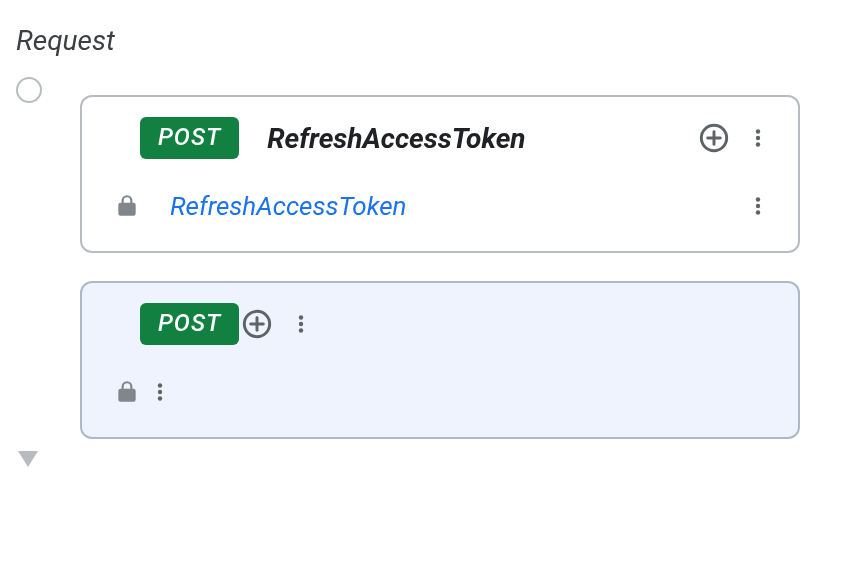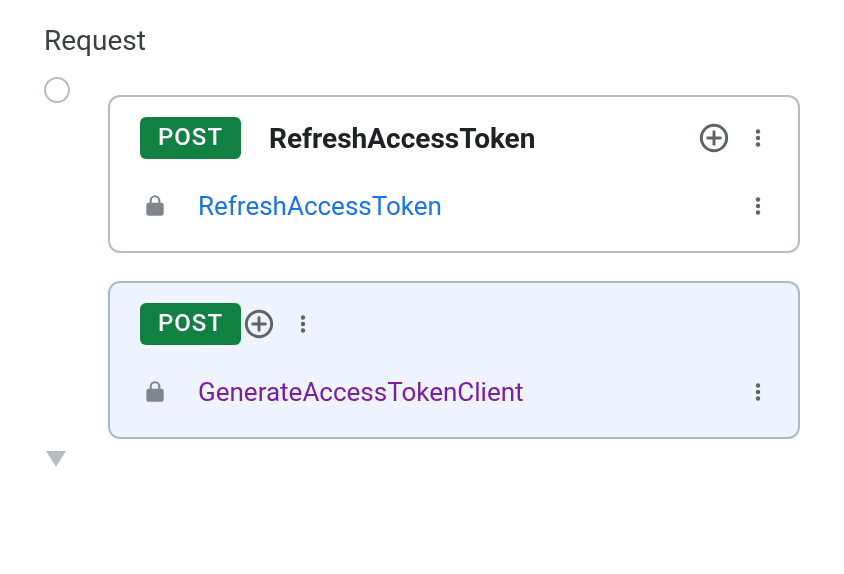--- a/index.html
+++ b/index.html
@@ -6,21 +6,22 @@
     margin: 0;
     padding: 0;
     font-family: "Roboto", "Helvetica Neue", Arial, sans-serif;
     background: #fff;
     color: #202124;
   }
   .canvas {
     width: 832px;
     height: 574px;
     box-sizing: border-box;
-    padding: 24px 24px 16px 40px;
+    padding: 24px 24px 16px 12px;
+    font-style: italic;
   }
   .section-title {
     font-size: 28px;
     font-weight: 400;
     color: #3c4043;
     margin: 0 0 20px 4px;
   }
   .timeline-wrap {
     display: flex;
     align-items: stretch;
@@ -74,20 +75,21 @@
     background: #eef3fd;
     border-color: #adb9c9;
   }
   .card-row {
     display: flex;
     align-items: center;
     min-height: 46px;
   }
   .card-row.header-row {
     margin-bottom: 22px;
+    margin-left: 28px;
   }
   .method-badge {
     background: #128041;
     color: #fff;
     font-weight: 500;
     font-size: 24px;
     letter-spacing: 1px;
     padding: 6px 18px 8px;
     border-radius: 6px;
     flex-shrink: 0;
@@ -216,21 +218,20 @@
             <circle cx="12" cy="18.5" r="2.2" fill="#5f6368"></circle>
           </svg>
         </span>
       </div>
       <div class="card-row">
         <span class="lock-leading">
           <svg width="26" height="32" viewBox="0 0 24 24">
             <path fill="#80868b" d="M17 9V7a5 5 0 0 0-10 0v2H6a2 2 0 0 0-2 2v8a2 2 0 0 0 2 2h12a2 2 0 0 0 2-2v-8a2 2 0 0 0-2-2h-1zm-8-2a3 3 0 0 1 6 0v2H9V7z"></path>
           </svg>
         </span>
-        <a class="policy-link purple">GenerateAccessTokenClient</a>
         <span class="iconbtn">
           <svg width="24" height="32" viewBox="0 0 24 24">
             <circle cx="12" cy="5.5" r="2.2" fill="#5f6368"></circle>
             <circle cx="12" cy="12" r="2.2" fill="#5f6368"></circle>
             <circle cx="12" cy="18.5" r="2.2" fill="#5f6368"></circle>
           </svg>
         </span>
       </div>
     </div>
 

